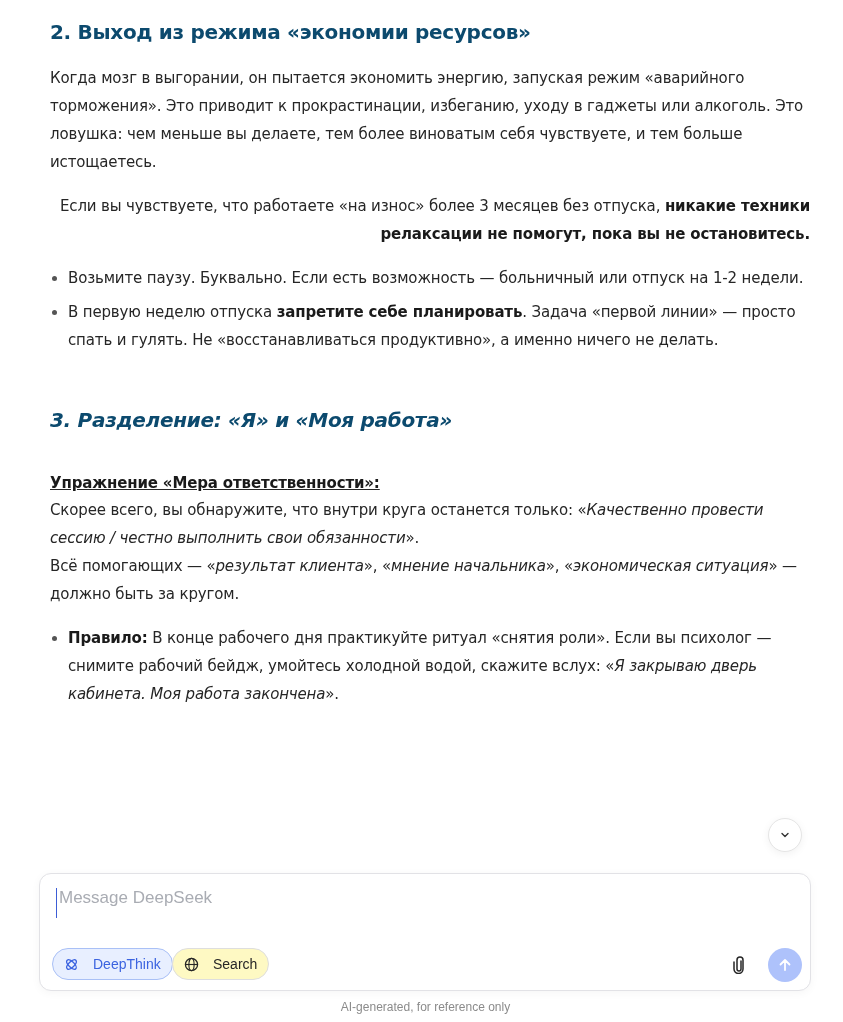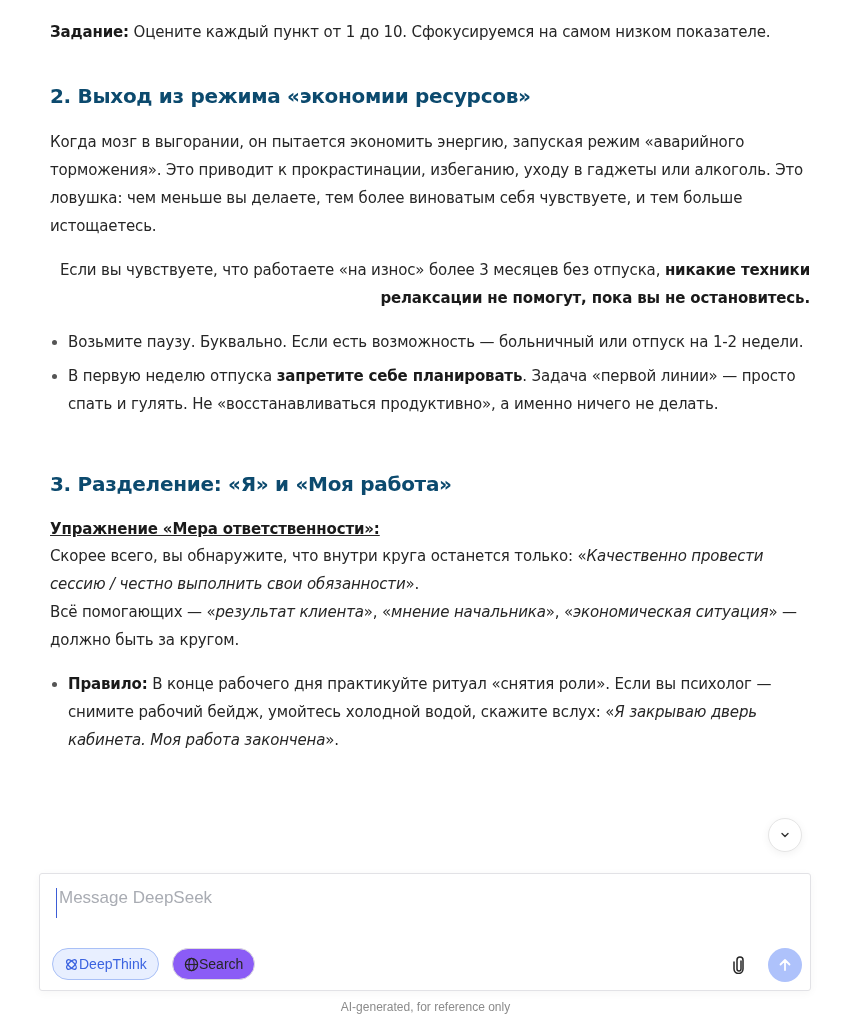--- a/index.html
+++ b/index.html
@@ -26,75 +26,74 @@
     width: 5px; height: 5px; border-radius: 50%; background: #555;
   }
   .scroll-down {
     position: absolute; left: 768px; top: 818px; width: 32px; height: 32px;
     border-radius: 50%; background: #fff; border: 1px solid #e5e5e5;
     box-shadow: 0 2px 8px rgba(0,0,0,0.06);
     display: flex; align-items: center; justify-content: center; cursor: pointer;
   }
   .composer {
     position: absolute; left: 39px; top: 873px; width: 772px; height: 118px;
-    border: 1px solid #e2e2e6; border-radius: 3px; background: #fff;
+    border: 1px solid #e2e2e6; border-radius: 12px; background: #fff;
     box-shadow: 0 2px 10px rgba(0,0,0,0.04);
     box-sizing: border-box;
   }
   .composer textarea {
     position: absolute; left: 16px; top: 14px; width: 730px; height: 30px;
     border: none; outline: none; resize: none; background: transparent;
     font-family: "Liberation Sans", sans-serif; font-size: 17px; color: #262626;
     padding: 0 0 0 2px; border-left: 1.5px solid #3d5dd6;
   }
   .composer textarea::placeholder { color: #a9acb3; }
   .chip {
     position: absolute; top: 74px; height: 32px; border-radius: 16px;
-    box-sizing: border-box; display: flex; align-items: center; gap: 0;
+    box-sizing: border-box; display: flex; align-items: center; gap: 14px;
     padding: 0 11px; font-family: "Liberation Sans", sans-serif; font-size: 14px;
     cursor: pointer;
   }
   .chip-deepthink {
     left: 12px; background: #e8efff; border: 1px solid #a9c0f6; color: #3b63e0;
   }
   .chip-search {
-    left: 132px; background: #8b5cf6; border: 1px solid #dedede; color: #262626;
+    left: 132px; background: #fef9c3; border: 1px solid #dedede; color: #262626;
   }
   .attach {
     position: absolute; left: 688px; top: 80px; width: 22px; height: 22px;
     display: flex; align-items: center; justify-content: center; cursor: pointer;
   }
   .send {
     position: absolute; left: 728px; top: 74px; width: 34px; height: 34px;
     border-radius: 50%; background: #aec2fb;
     display: flex; align-items: center; justify-content: center; cursor: pointer;
   }
   .footer-note {
     position: absolute; left: 0; top: 1000px; width: 851px; text-align: center;
     font-family: "Liberation Sans", sans-serif; font-size: 12px; color: #8b8b8b;
   }
 </style>
 </head>
 <body>
 
 <div class="content">
-  <p style="margin-bottom:36px;"><b>Задание:</b><span> Оцените каждый пункт от 1 до 10. Сфокусируемся на самом низком показателе.</span></p>
 
   <h2 class="h2" style="margin-bottom:18px;">2. Выход из режима «экономии ресурсов»</h2>
 
   <p style="margin-bottom:16px;">Когда мозг в выгорании, он пытается экономить энергию, запуская режим «аварийного торможения». Это приводит к прокрастинации, избеганию, уходу в гаджеты или алкоголь. Это ловушка: чем меньше вы делаете, тем более виноватым себя чувствуете, и тем больше истощаетесь.</p>
 
   <p style="margin-bottom:16px;text-align:right;"><span>Если вы чувствуете, что работаете «на износ» более 3 месяцев без отпуска, </span><b>никакие техники релаксации не помогут, пока вы не остановитесь.</b></p>
 
   <ul class="bullets" style="margin-bottom:52px;">
     <li style="margin-bottom:6px;"><span>Возьмите паузу. Буквально. Если есть возможность — больничный или отпуск на 1-2 недели.</span></li>
     <li><span>В первую неделю отпуска </span><b>запретите себе планировать</b><span>. Задача «первой линии» — просто спать и гулять. Не «восстанавливаться продуктивно», а именно ничего не делать.</span></li>
   </ul>
 
-  <h2 class="h2" style="margin-bottom:18px;">3. Разделение: «Я» и «Моя работа»</h2>
+  <h2 class="h2" style="margin-bottom:36px;font-style:italic;">3. Разделение: «Я» и «Моя работа»</h2>
 
 
   <p style="line-height:26px;text-decoration:underline;"><b>Упражнение «Мера ответственности»:</b></p>
   <p><span>Скорее всего, вы обнаружите, что внутри круга останется только: «</span><i>Качественно провести сессию / честно выполнить свои обязанности</i><span>».</span></p>
   <p style="margin-bottom:16px;"><span>Всё помогающих — «</span><i>результат клиента</i><span>», «</span><i>мнение начальника</i><span>», «</span><i>экономическая ситуация</i><span>» — должно быть за кругом.</span></p>
 
   <ul class="bullets">
     <li><b>Правило:</b><span> В конце рабочего дня практикуйте ритуал «снятия роли». Если вы психолог — снимите рабочий бейдж, умойтесь холодной водой, скажите вслух: «</span><i>Я закрываю дверь кабинета. Моя работа закончена</i><span>».</span></li>
   </ul>
 </div>

